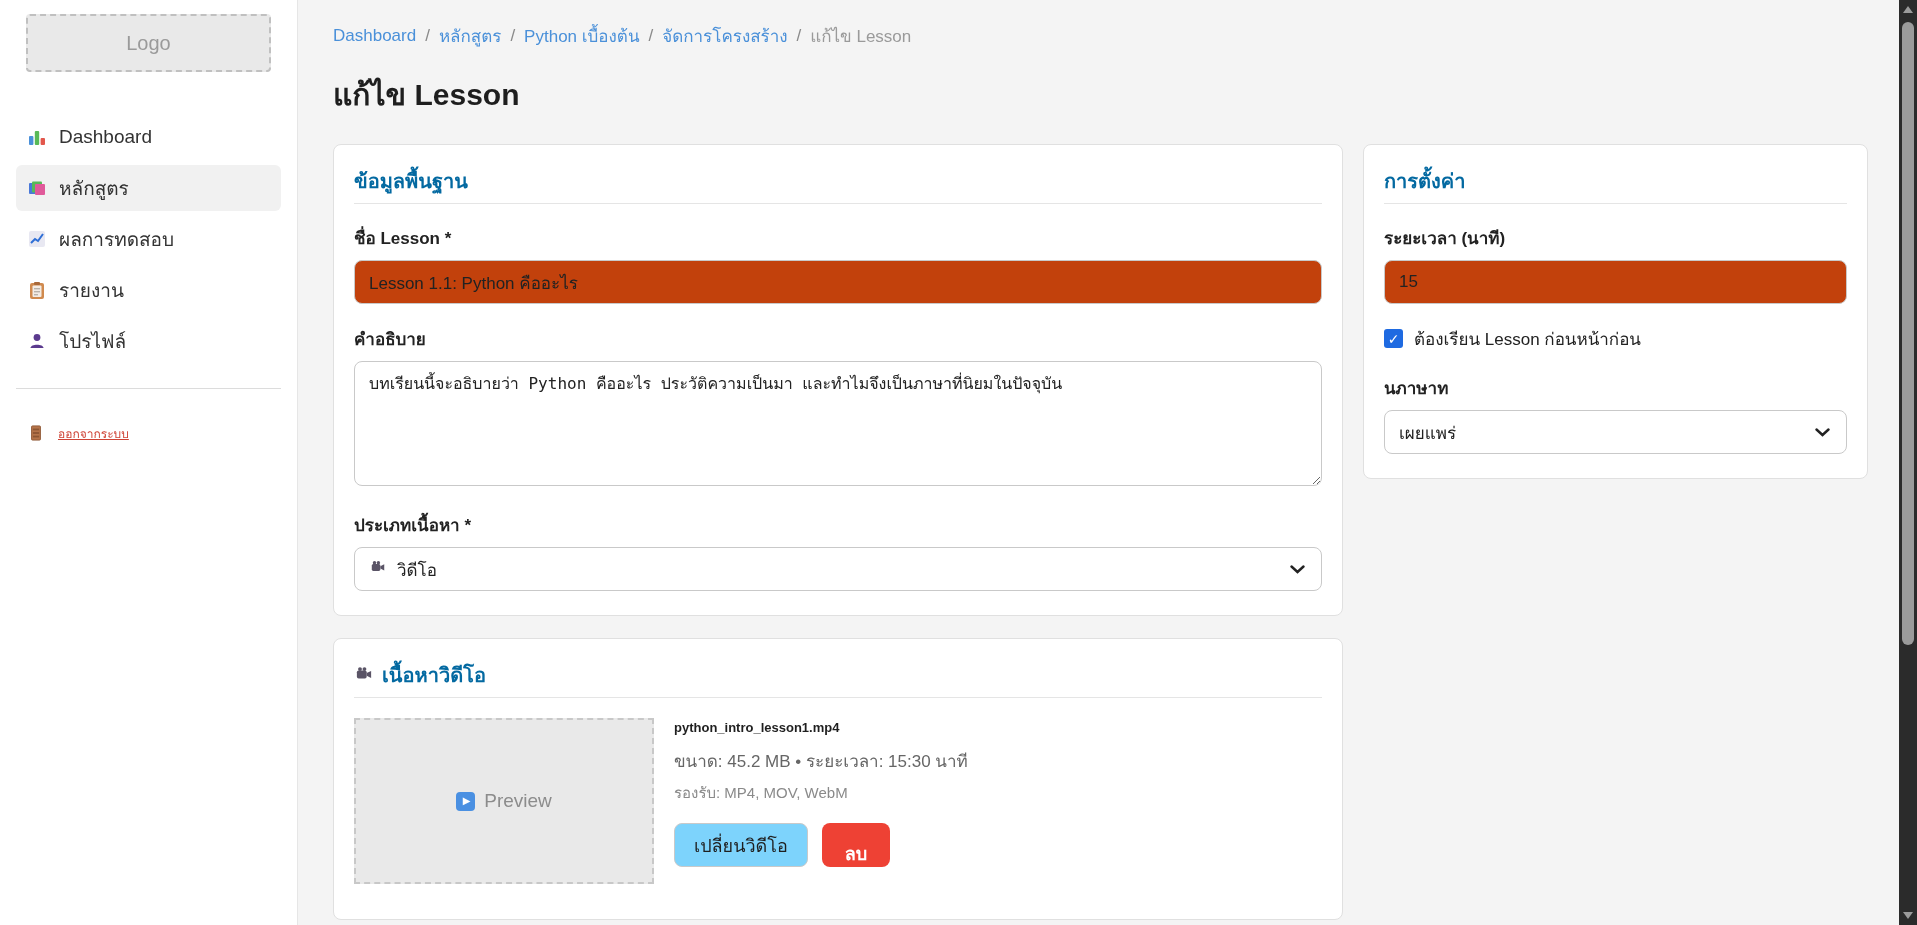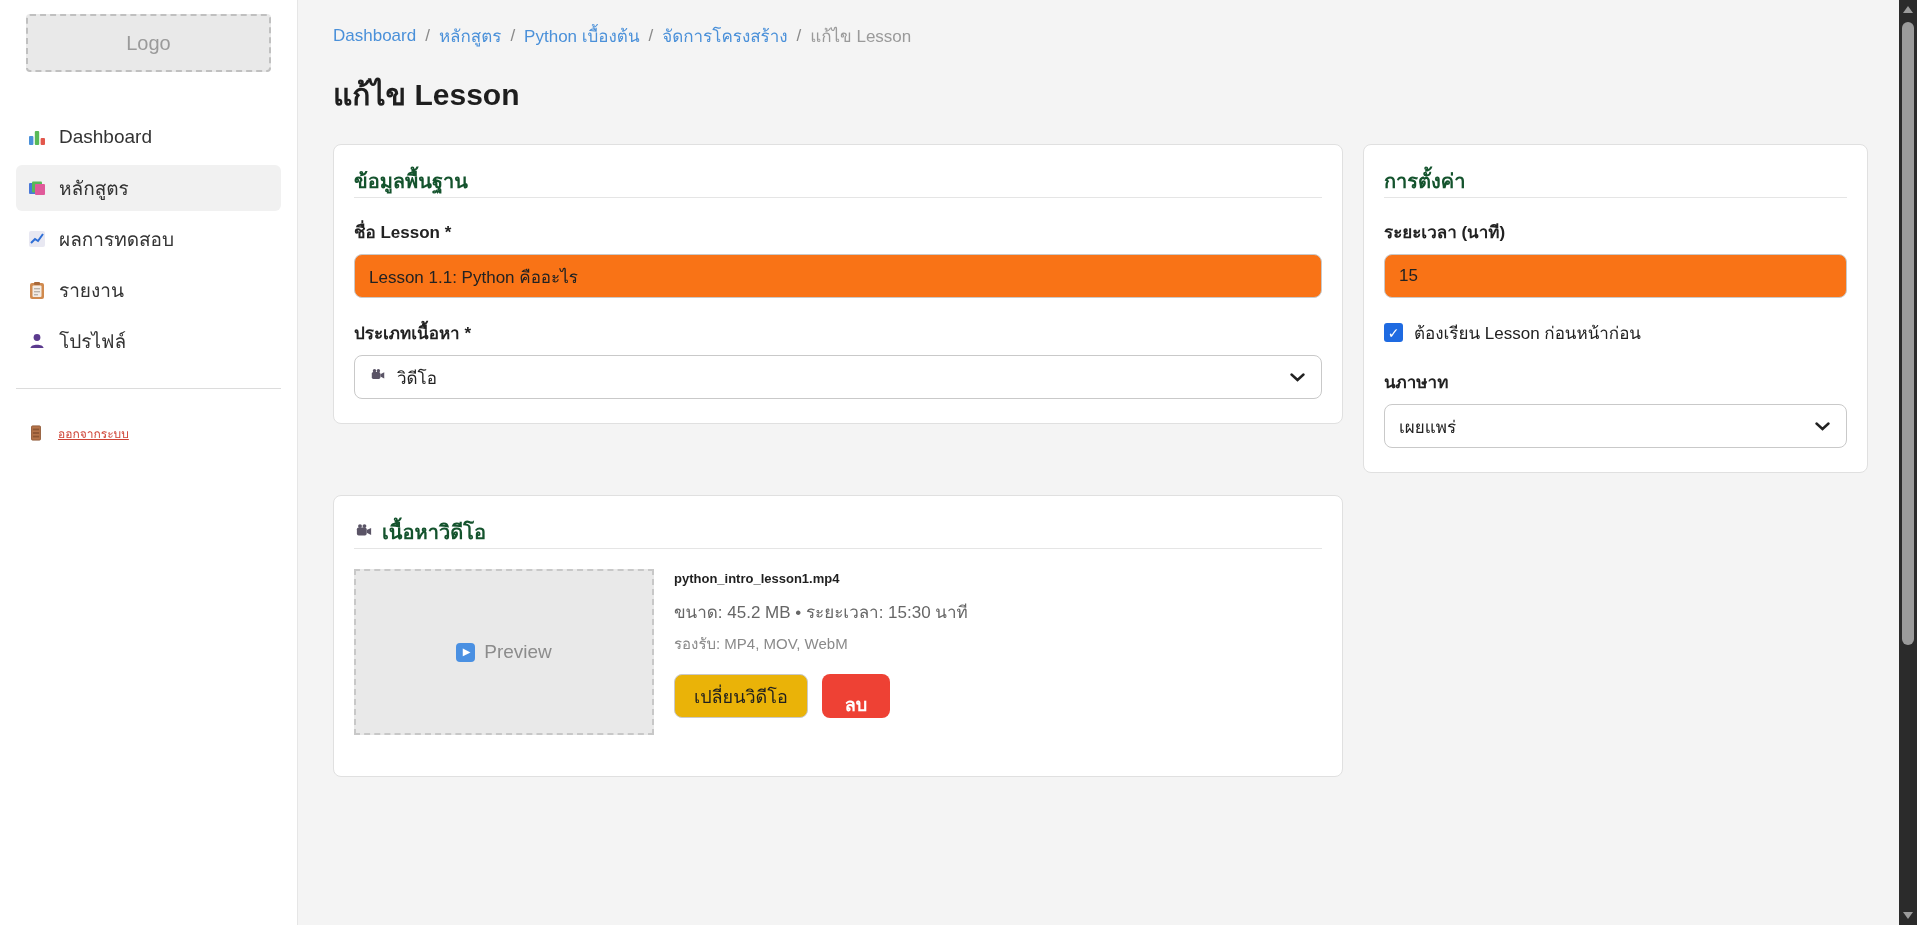--- a/index.html
+++ b/index.html
@@ -52,32 +52,32 @@
   .columns { display:flex; gap:20px; align-items:flex-start; }
   .card {
     background:#fff; border:1px solid #e0e0e0; border-radius:8px;
     padding:20px 20px 24px;
   }
   .card-main { width:1010px; flex:none; }
   .card-side { width:505px; flex:none; }
   .card-video { width:1010px; flex:none; margin-top:22px; min-height:282px; }
 
   .card-header {
-    font-size:20px; font-weight:bold; color:#14532d;
-    padding-bottom:0; border-bottom:1px solid #e5e5e5; margin-bottom:20px;
+    font-size:20px; font-weight:bold; color:#0369a1;
+    padding-bottom:6px; border-bottom:1px solid #e5e5e5; margin-bottom:20px;
     display:flex; align-items:center; gap:10px;
   }
 
   .field { margin-bottom:21px; }
   .field:last-child { margin-bottom:0; }
   .field-label { display:block; font-size:17px; font-weight:bold; color:#222; margin-bottom:9px; }
 
   .text-input {
     width:100%; height:44px; border:1px solid #c9c9c9; border-radius:8px;
-    padding:8px 14px; font-size:17px; color:#222; background:#f97316;
+    padding:8px 14px; font-size:17px; color:#222; background:#c2410c;
     font-family:"Liberation Sans","DejaVu Sans",sans-serif;
   }
   textarea.text-area {
     width:100%; height:125px; border:1px solid #c9c9c9; border-radius:8px;
     padding:10px 14px; font-size:16px; color:#222; resize:both;
     font-family:"DejaVu Sans Mono","Liberation Mono",monospace;
     line-height:1.45;
   }
   .select {
     width:100%; height:44px; border:1px solid #c9c9c9; border-radius:8px;
@@ -106,21 +106,21 @@
     color:#fff; font-size:10px; display:flex; align-items:center;
     justify-content:center; line-height:1; padding-left:2px;
   }
   .preview-text { color:#8c8c8c; font-size:19px;text-align:right; }
   .video-info { padding-top:2px; }
   .video-filename { font-size:13px; font-weight:bold; color:#1f1f1f; margin-bottom:12px; }
   .video-meta { font-size:17px; color:#666; margin-bottom:7px; }
   .video-formats { font-size:15px; color:#8a8a8a; }
   .video-buttons { display:flex; gap:14px; margin-top:18px; }
   .btn-outline {
-    height:44px; padding:0 19px; background:#eab308; border:1px solid #c9c9c9;
+    height:44px; padding:0 19px; background:#7dd3fc; border:1px solid #c9c9c9;
     border-radius:8px; font-size:18px; color:#1f1f1f; cursor:pointer;
     font-family:inherit;
   }
   .btn-danger {
     height:44px; padding:16px 23px; background:#ee4134; border:none;
     border-radius:8px; font-size:18px; font-weight:bold; color:#fff;
     cursor:pointer; font-family:inherit;
   }
 
   
@@ -246,20 +246,24 @@
       <div class="card card-main">
         <div class="card-header">
           <span>ข้อมูลพื้นฐาน</span>
         </div>
 
         <div class="field">
           <label class="field-label">ชื่อ Lesson *</label>
           <input class="text-input" type="text" value="Lesson 1.1: Python คืออะไร" style="">
         </div>
 
+        <div class="field">
+          <label class="field-label">คำอธิบาย</label>
+          <textarea class="text-area" style="">บทเรียนนี้จะอธิบายว่า Python คืออะไร ประวัติความเป็นมา และทำไมจึงเป็นภาษาที่นิยมในปัจจุบัน</textarea>
+        </div>
 
         <div class="field">
           <label class="field-label">ประเภทเนื้อหา *</label>
           <div class="select">
             <span class="select-value">
               <span class="icon16">
                 <svg viewBox="0 0 18 18" width="18" height="14">
                     <rect x="1" y="5" width="11" height="9" rx="2" fill="#5a5466"></rect>
                     <path d="M12 8 L17 5.5 V13.5 L12 11 Z" fill="#5a5466"></path>
                     <circle cx="4.5" cy="3.5" r="2.2" fill="#5a5466"></circle>

